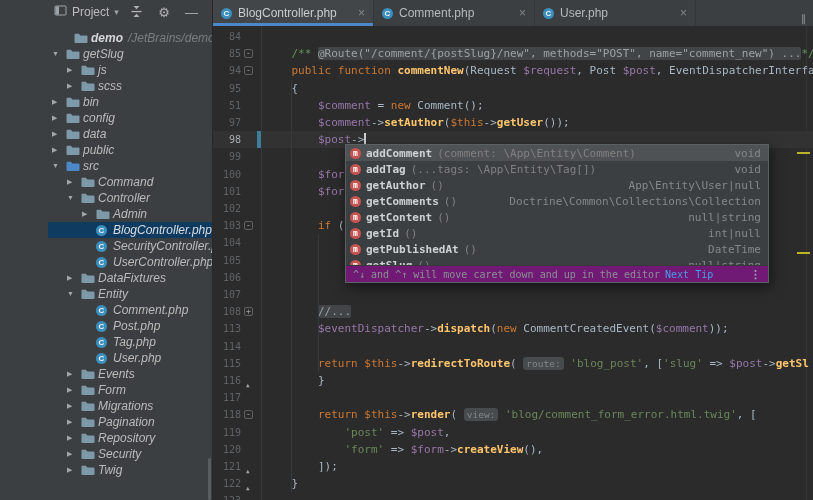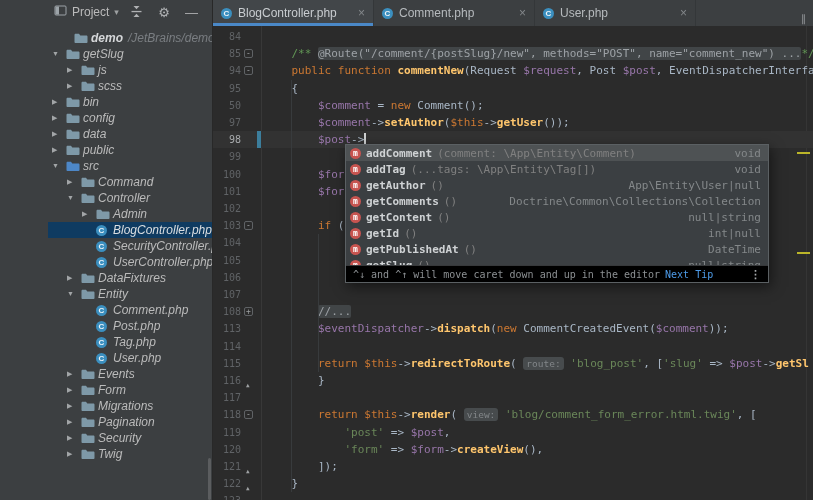--- a/index.html
+++ b/index.html
@@ -72,21 +72,21 @@
   .popup { position:absolute; left:132px; top:118px; width:424px; height:139px;
            background:#3B3F42; border:1px solid #5B6063; box-shadow:2px 4px 12px rgba(0,0,0,.5);
            z-index:5; overflow:hidden; }
   .prow { height:16px; display:flex; align-items:center; gap:5px; padding:0 7px 0 4px;
           font-family:"DejaVu Sans Mono", monospace; font-size:11px; color:#808080; }
   .prow.selected { background:#4E5254; }
   .pname { color:#CFD2D4; font-weight:bold; }
   .ptype { margin-left:auto; color:#84888A; }
   .micon { flex:none; width:11px; height:11px; border-radius:50%; background:#C75450;
            color:#fff; font-size:8px; font-weight:bold; line-height:11px; text-align:center; }
-  .pfooter { position:absolute; left:0; right:0; bottom:0; height:17px; background:#000000;
+  .pfooter { position:absolute; left:0; right:0; bottom:0; height:17px; background:#701a75;
              border-top:1px solid #37393B; display:flex; align-items:center; gap:5px;
              padding:0 7px; font-size:10px; color:#8C9093; }
   .pfooter .link { color:#4D9BE8; }
   .pfooter .kebab { margin-left:auto; color:#A5A8AA; font-weight:bold; font-size:11px; }
 
   .smark { position:absolute; right:3px; width:13px; height:2px; background:#BBB529; z-index:6; }
 </style>
 </head>
 <body>
 
@@ -266,20 +266,27 @@
           <span class="ficon" style="left: 33px;"><svg width="14" height="12" viewBox="0 0 14 12">
               <path d="M0.5 3 C0.5 2.2 1 1.7 1.7 1.7 H5 L6.3 3.4 H12.3 C13 3.4 13.5 3.9 13.5 4.6 V9.9 C13.5 10.6 13 11.1 12.3 11.1 H1.7 C1 11.1 0.5 10.6 0.5 9.9 Z" fill="#7E99A8"></path>
             </svg></span>
           <span class="tlabel" style="left: 50px;"><span class="tname">Pagination</span></span>
         </div>
         <div class="trow">
           <span class="arrow" style="left: 19px;">▶</span>
           <span class="ficon" style="left: 33px;"><svg width="14" height="12" viewBox="0 0 14 12">
               <path d="M0.5 3 C0.5 2.2 1 1.7 1.7 1.7 H5 L6.3 3.4 H12.3 C13 3.4 13.5 3.9 13.5 4.6 V9.9 C13.5 10.6 13 11.1 12.3 11.1 H1.7 C1 11.1 0.5 10.6 0.5 9.9 Z" fill="#7E99A8"></path>
             </svg></span>
+          <span class="tlabel" style="left: 50px;"><span class="tname">Repository</span></span>
+        </div>
+        <div class="trow">
+          <span class="arrow" style="left: 19px;">▶</span>
+          <span class="ficon" style="left: 33px;"><svg width="14" height="12" viewBox="0 0 14 12">
+              <path d="M0.5 3 C0.5 2.2 1 1.7 1.7 1.7 H5 L6.3 3.4 H12.3 C13 3.4 13.5 3.9 13.5 4.6 V9.9 C13.5 10.6 13 11.1 12.3 11.1 H1.7 C1 11.1 0.5 10.6 0.5 9.9 Z" fill="#7E99A8"></path>
+            </svg></span>
           <span class="tlabel" style="left: 50px;"><span class="tname">Security</span></span>
         </div>
         <div class="trow">
           <span class="arrow" style="left: 19px;">▶</span>
           <span class="ficon" style="left: 33px;"><svg width="14" height="12" viewBox="0 0 14 12">
               <path d="M0.5 3 C0.5 2.2 1 1.7 1.7 1.7 H5 L6.3 3.4 H12.3 C13 3.4 13.5 3.9 13.5 4.6 V9.9 C13.5 10.6 13 11.1 12.3 11.1 H1.7 C1 11.1 0.5 10.6 0.5 9.9 Z" fill="#7E99A8"></path>
             </svg></span>
           <span class="tlabel" style="left: 50px;"><span class="tname">Twig</span></span>
         </div>
       </div>
@@ -364,21 +371,21 @@
         <div class="pfooter">
           <span>^↓ and ^↑ will move caret down and up in the editor</span>
           <span class="link">Next Tip</span>
           <span class="kebab">⋮</span>
         </div>
       </div>
     <div class="line" style="top: 2px;"><span class="lnum">84</span><span class="codetext"></span></div>
         <div class="line" style="top: 19.2px;"><span class="lnum">85</span><span class="fbox">-</span><span class="codetext"><span class="tk-def">    </span><span class="tk-doc">/** </span><span class="tk-fold">@Route("/comment/{postSlug}/new", methods="POST", name="comment_new") ...</span><span class="tk-doc">*/</span></span></div>
         <div class="line" style="top: 36.4px;"><span class="lnum">94</span><span class="fbox">-</span><span class="codetext"><span class="tk-def">    </span><span class="tk-kw">public function </span><span class="tk-fn">commentNew</span><span class="tk-def">(Request </span><span class="tk-var">$request</span><span class="tk-def">, Post </span><span class="tk-var">$post</span><span class="tk-def">, EventDispatcherInterfac</span></span></div>
         <div class="line" style="top: 53.6px;"><span class="lnum">95</span><span class="codetext"><span class="tk-def">    {</span></span></div>
-        <div class="line" style="top: 70.8px;"><span class="lnum">50</span><span class="codetext"><span class="tk-def">        </span><span class="tk-var">$comment</span><span class="tk-def"> = </span><span class="tk-kw">new</span><span class="tk-def"> Comment();</span></span></div>
+        <div class="line" style="top: 70.8px;"><span class="lnum">51</span><span class="codetext"><span class="tk-def">        </span><span class="tk-var">$comment</span><span class="tk-def"> = </span><span class="tk-kw">new</span><span class="tk-def"> Comment();</span></span></div>
         <div class="line" style="top: 88px;"><span class="lnum">97</span><span class="codetext"><span class="tk-def">        </span><span class="tk-var">$comment</span><span class="tk-def">-&gt;</span><span class="tk-fn">setAuthor</span><span class="tk-def">(</span><span class="tk-kw">$this</span><span class="tk-def">-&gt;</span><span class="tk-fn">getUser</span><span class="tk-def">());</span></span></div>
         <div class="caret-row" style="top: 105.2px;"></div>
         <div class="line" style="top: 105.2px;"><span class="lnum active">98</span><span class="chbar"></span><span class="codetext"><span class="tk-def">        </span><span class="tk-var">$post</span><span class="tk-def">-&gt;</span><span class="caret"></span></span></div>
         <div class="line" style="top: 122.4px;"><span class="lnum">99</span><span class="codetext"></span></div>
         <div class="line" style="top: 139.6px;"><span class="lnum">100</span><span class="codetext"><span class="tk-def">        </span><span class="tk-var">$for</span></span></div>
         <div class="line" style="top: 156.8px;"><span class="lnum">101</span><span class="codetext"><span class="tk-def">        </span><span class="tk-var">$for</span></span></div>
         <div class="line" style="top: 174px;"><span class="lnum">102</span><span class="codetext"></span></div>
         <div class="line" style="top: 191.2px;"><span class="lnum">103</span><span class="fbox">-</span><span class="codetext"><span class="tk-def">        </span><span class="tk-kw">if</span><span class="tk-def"> (</span></span></div>
         <div class="line" style="top: 208.4px;"><span class="lnum">104</span><span class="codetext"></span></div>
         <div class="line" style="top: 225.6px;"><span class="lnum">105</span><span class="codetext"></span></div>

